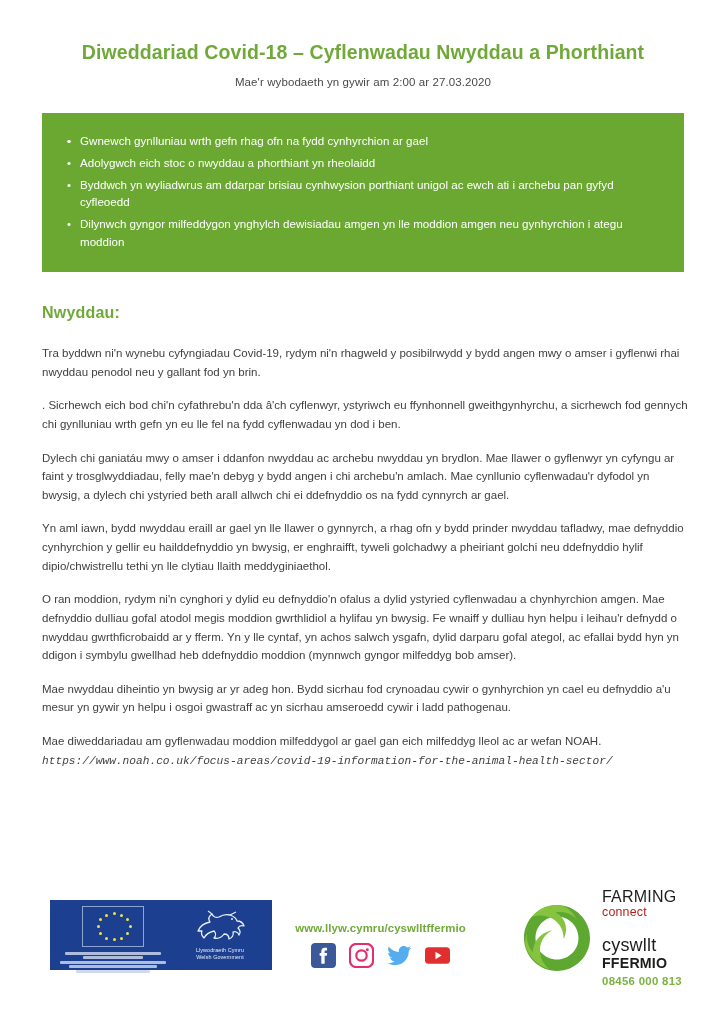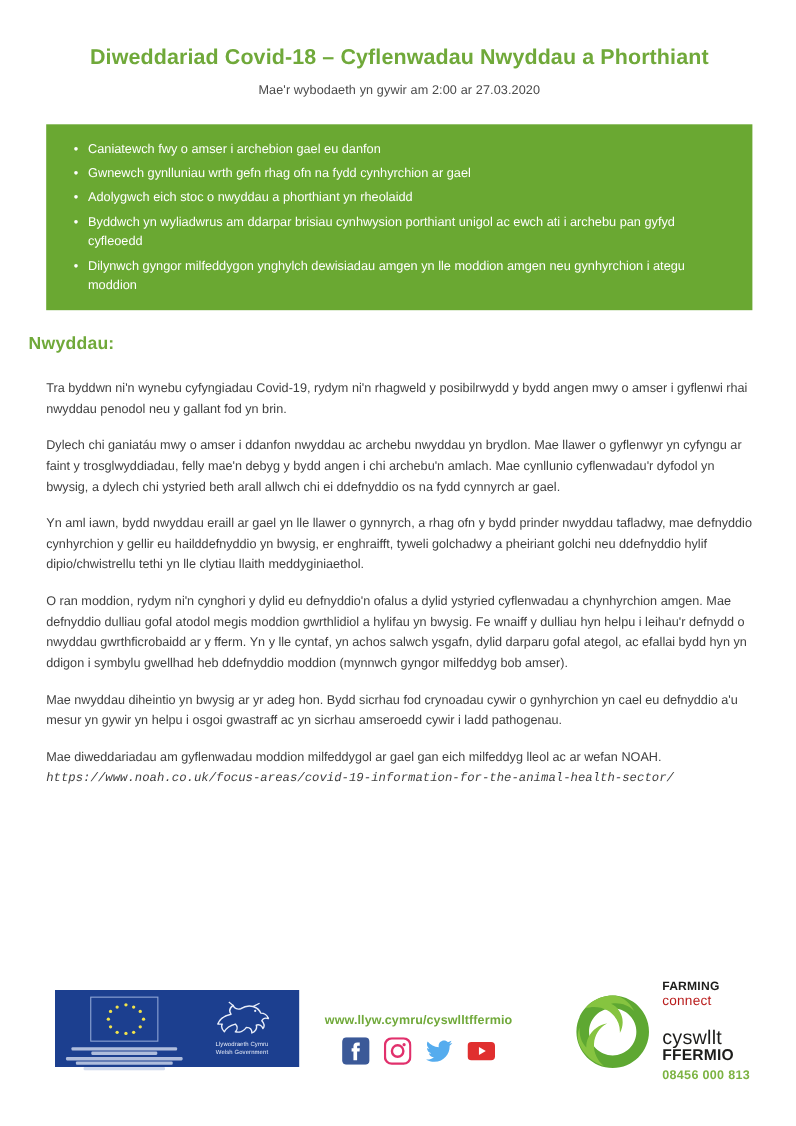--- a/index.html
+++ b/index.html
@@ -76,21 +76,21 @@
     position: absolute;
     left: 3px;
     top: 0;
     color: #ffffff;
     font-size: 11.6px;
   }
 
   
   .section-heading {
     position: absolute;
-    left: 26px;
+    left: 42px;
     top: 304px;
     font-size: 16px;
     font-weight: bold;
     color: #70a93a;
     letter-spacing: 0.2px;
   }
 
   .body-copy {
     position: absolute;
     left: 42px;
@@ -223,48 +223,49 @@
     left: 521px;
     top: 6px;
     width: 172px;
     height: 84px;
     display: flex;
     align-items: center;
     gap: 9px;
   }
   .fc-swirl { width: 72px; height: 72px; flex: none; }
   .fc-text { line-height: 1.06; }
-  .fc-l1 { font-size: 11px; font-weight: bold; color: #1d1d1b; letter-spacing: .2px; }
+  .fc-l1 { font-size: 16px; font-weight: normal; color: #1d1d1b; letter-spacing: .2px; }
   .fc-l2 { font-size: 12.4px; color: #b91c1c; letter-spacing: .2px; }
   .fc-l3 { font-size: 18px; color: #1d1d1b; letter-spacing: .2px; margin-top: 17px; }
   .fc-l4 { font-size: 14.2px; font-weight: bold; color: #1d1d1b; letter-spacing: .2px; }
   .fc-phone { font-size: 11.4px; font-weight: bold; color: #7cb342; letter-spacing: .3px; margin-top: 4px; }
 </style>
 </head>
 <body>
 
 <div class="page">
 
   <div class="doc-title">Diweddariad Covid-18 – Cyflenwadau Nwyddau a Phorthiant</div>
   <div class="doc-subtitle">Mae'r wybodaeth yn gywir am 2:00 ar 27.03.2020</div>
 
   <div class="callout">
     <ul>
-      <li><span class="bullet-dot">•</span><span>Caniatewch fwy o amser i archebion gael eu danfon</span></li>
+      <li><span class="bullet-dot">•</span></li>
       <li><span class="bullet-dot">•</span><span>Gwnewch gynlluniau wrth gefn rhag ofn na fydd cynhyrchion ar gael</span></li>
       <li><span class="bullet-dot">•</span><span>Adolygwch eich stoc o nwyddau a phorthiant yn rheolaidd</span></li>
       <li><span class="bullet-dot">•</span><span>Byddwch yn wyliadwrus am ddarpar brisiau cynhwysion porthiant unigol ac ewch ati i archebu pan gyfyd cyfleoedd</span></li>
       <li><span class="bullet-dot">•</span><span>Dilynwch gyngor milfeddygon ynghylch dewisiadau amgen yn lle moddion amgen neu gynhyrchion i ategu moddion</span></li>
     </ul>
   </div>
 
   <div class="section-heading">Nwyddau:</div>
 
   <div class="body-copy">
     <p>Tra byddwn ni'n wynebu cyfyngiadau Covid-19, rydym ni'n rhagweld y posibilrwydd y bydd angen mwy o amser i gyflenwi rhai nwyddau penodol neu y gallant fod yn brin.</p>
+    <p>. Sicrhewch eich bod chi'n cyfathrebu'n dda â'ch cyflenwyr, ystyriwch eu ffynhonnell gweithgynhyrchu, a sicrhewch fod gennych chi gynlluniau wrth gefn yn eu lle fel na fydd cyflenwadau yn dod i ben.</p>
     <p>Dylech chi ganiatáu mwy o amser i ddanfon nwyddau ac archebu nwyddau yn brydlon. Mae llawer o gyflenwyr yn cyfyngu ar faint y trosglwyddiadau, felly mae'n debyg y bydd angen i chi archebu'n amlach. Mae cynllunio cyflenwadau'r dyfodol yn bwysig, a dylech chi ystyried beth arall allwch chi ei ddefnyddio os na fydd cynnyrch ar gael.</p>
     <p>Yn aml iawn, bydd nwyddau eraill ar gael yn lle llawer o gynnyrch, a rhag ofn y bydd prinder nwyddau tafladwy, mae defnyddio cynhyrchion y gellir eu hailddefnyddio yn bwysig, er enghraifft, tyweli golchadwy a pheiriant golchi neu ddefnyddio hylif dipio/chwistrellu tethi yn lle clytiau llaith meddyginiaethol.</p>
     <p>O ran moddion, rydym ni'n cynghori y dylid eu defnyddio'n ofalus a dylid ystyried cyflenwadau a chynhyrchion amgen. Mae defnyddio dulliau gofal atodol megis moddion gwrthlidiol a hylifau yn bwysig. Fe wnaiff y dulliau hyn helpu i leihau'r defnydd o nwyddau gwrthficrobaidd ar y fferm. Yn y lle cyntaf, yn achos salwch ysgafn, dylid darparu gofal ategol, ac efallai bydd hyn yn ddigon i symbylu gwellhad heb ddefnyddio moddion (mynnwch gyngor milfeddyg bob amser).</p>
     <p>Mae nwyddau diheintio yn bwysig ar yr adeg hon. Bydd sicrhau fod crynoadau cywir o gynhyrchion yn cael eu defnyddio a'u mesur yn gywir yn helpu i osgoi gwastraff ac yn sicrhau amseroedd cywir i ladd pathogenau.</p>
     <p class="tight">Mae diweddariadau am gyflenwadau moddion milfeddygol ar gael gan eich milfeddyg lleol ac ar wefan NOAH.</p>
     <div class="link-line">https://www.noah.co.uk/focus-areas/covid-19-information-for-the-animal-health-sector/</div>
   </div>
 
   <div class="footer">
 

